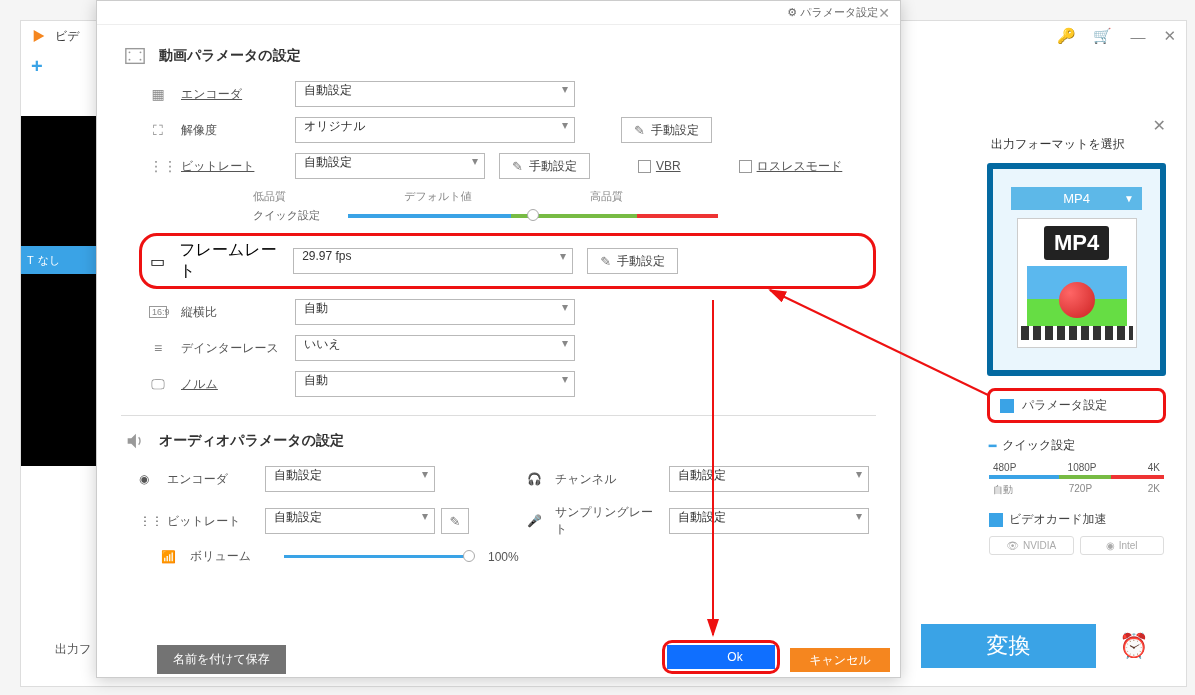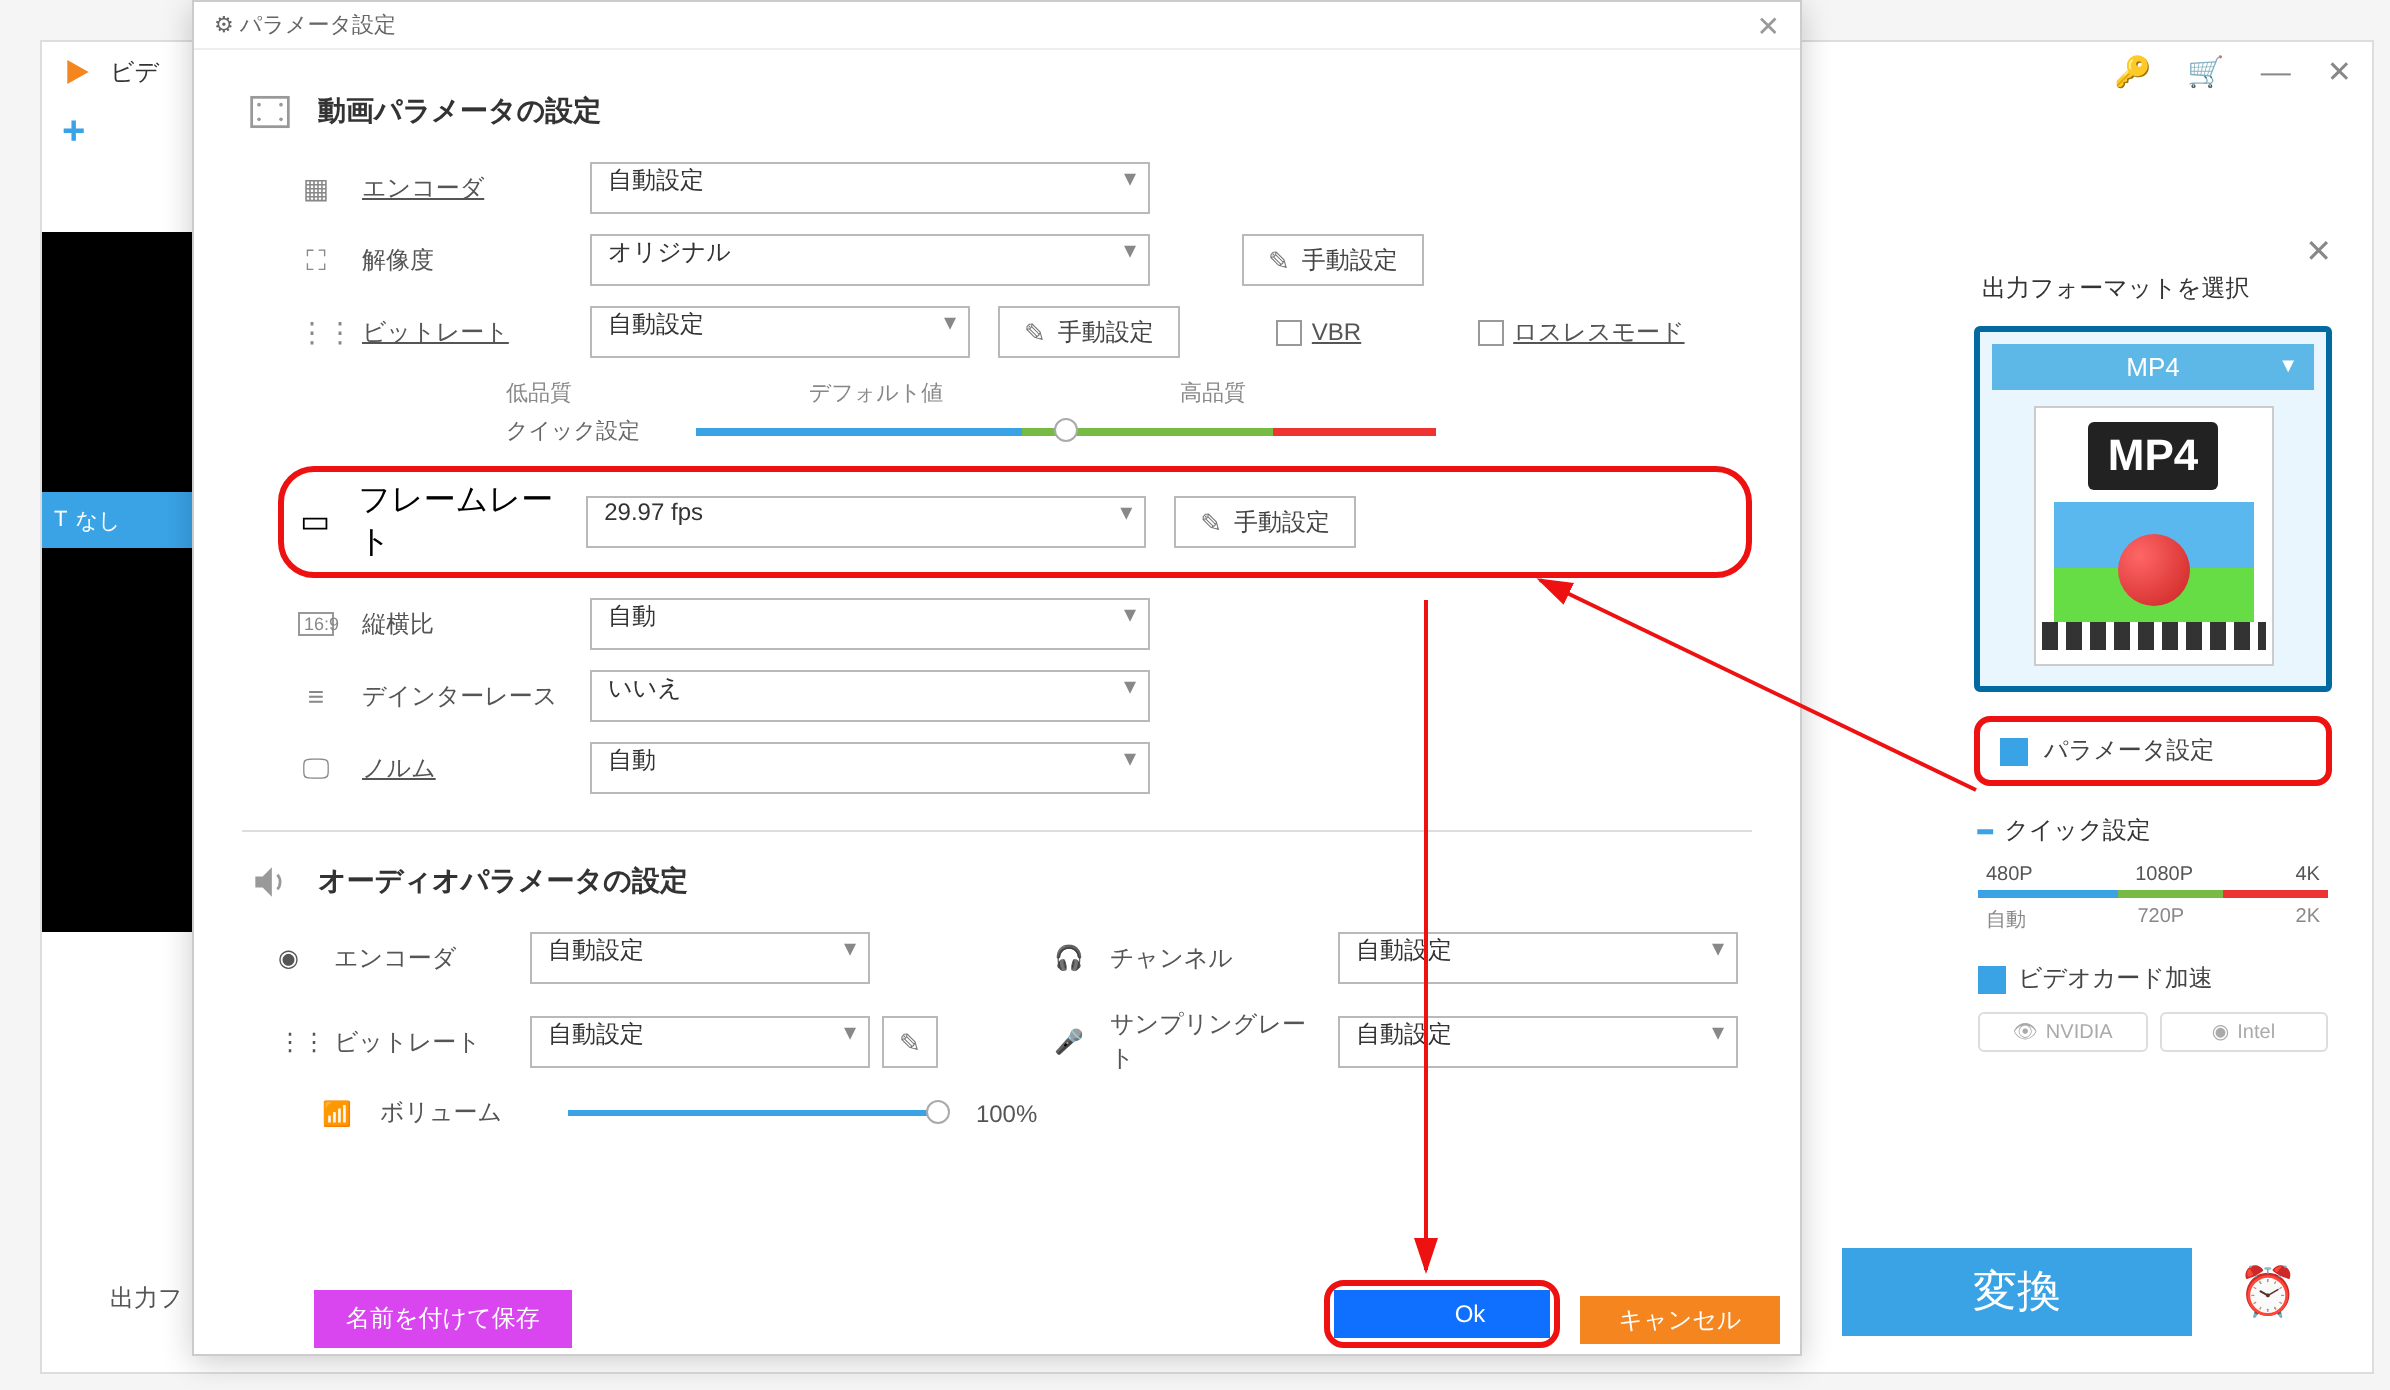--- a/index.html
+++ b/index.html
@@ -12,21 +12,21 @@
 .win-controls span{font-size:15px;color:#888;cursor:pointer;}
 .toolbar-row{height:30px;display:flex;align-items:center;padding:0 10px;}
 .plus-btn{color:#3aa3e6;font-size:20px;font-weight:bold;cursor:pointer;}
 .key-icon,.cart-icon{color:#e99;font-size:15px;}
 .video-area{position:absolute;left:0;top:95px;width:96px;height:350px;background:#000;}
 .item-row{position:absolute;left:0;top:225px;width:96px;height:28px;background:#3aa3e6;color:#fff;font-size:11px;display:flex;align-items:center;padding:0 6px;}
 .bottom-left{position:absolute;left:34px;bottom:28px;font-size:12px;color:#555;}
 .right-panel{position:absolute;right:12px;top:95px;width:195px;bottom:70px;background:#fff;}
 .rp-close{position:absolute;right:8px;top:0px;font-size:16px;color:#888;cursor:pointer;}
 .rp-title{font-size:12px;color:#333;margin:20px 0 10px 12px;}
-.format-card{margin:0 8px;border:3px solid #0369a1;background:#eaf6fd;border-radius:3px;padding:6px;}
+.format-card{margin:0 8px;border:6px solid #0369a1;background:#eaf6fd;border-radius:3px;padding:18px;}
 .format-header{background:#5db8e8;color:#fff;font-size:13px;padding:4px 8px;display:flex;justify-content:center;align-items:center;position:relative;}
 .format-header .chev{position:absolute;right:8px;font-size:10px;}
 .thumb{margin:8px auto 4px;width:120px;height:130px;background:#fff;border:1px solid #ccc;display:flex;flex-direction:column;align-items:center;justify-content:center;position:relative;}
 .mp4-badge{background:#222;color:#fff;font-weight:bold;font-size:22px;padding:4px 10px;border-radius:3px;margin-bottom:6px;}
 .thumb-pic{width:100px;height:60px;background:linear-gradient(180deg,#5bb8ee 0%,#5bb8ee 55%,#6d4 55%,#6d4 100%);position:relative;}
 .thumb-pic::after{content:"";position:absolute;bottom:8px;left:50%;width:36px;height:36px;border-radius:50%;background:radial-gradient(circle at 30% 30%,#f66,#c22);transform:translateX(-50%);}
 .film-strip{width:112px;height:14px;background:#333;background-image:repeating-linear-gradient(90deg,#333 0 8px,#fff 8px 12px);}
 .param-btn{display:flex;align-items:center;gap:8px;margin:12px 8px 0;padding:6px 10px;border:3px solid #e11;border-radius:8px;font-size:12px;color:#444;cursor:pointer;}
 .param-btn .ico{width:14px;height:14px;background:#3aa3e6;display:inline-block;}
 .quick-section{margin:14px 10px 0;}
@@ -37,21 +37,21 @@
 .quick-labels2{display:flex;justify-content:space-between;font-size:10px;color:#888;padding:0 4px;}
 .gpu-row{display:flex;align-items:center;gap:6px;margin:14px 10px 0;font-size:12px;color:#444;}
 .gpu-ico{width:14px;height:14px;background:#3aa3e6;}
 .vendor-row{display:flex;gap:6px;margin:8px 10px;}
 .vendor-tag{flex:1;border:1px solid #ddd;border-radius:3px;font-size:10px;color:#aaa;padding:3px 6px;display:flex;align-items:center;gap:4px;justify-content:center;}
 .convert-btn{position:absolute;right:90px;bottom:18px;width:175px;height:44px;background:#3aa3e6;color:#fff;font-size:22px;display:flex;align-items:center;justify-content:center;cursor:pointer;}
 .timer-btn{position:absolute;right:30px;bottom:18px;width:44px;height:44px;display:flex;align-items:center;justify-content:center;color:#3aa3e6;font-size:24px;cursor:pointer;}
 
 
 .dialog{position:absolute;left:96px;top:0;width:805px;height:678px;background:#fff;border:1px solid #ccc;box-shadow:0 3px 15px rgba(0,0,0,.2);}
-.dlg-title{height:24px;display:flex;align-items:center;justify-content:space-between;padding:0 10px;font-size:11px;color:#666;border-bottom:1px solid #eee;}
+.dlg-title{height:24px;display:flex;align-items:center;justify-content:flex-end;padding:0 10px;font-size:11px;color:#666;border-bottom:1px solid #eee;}
 .dlg-close{font-size:14px;color:#999;cursor:pointer;}
 .dlg-body{padding:12px 24px 0 24px;}
 .section-head{display:flex;align-items:center;gap:10px;margin:8px 0 14px;}
 .section-head .sicon{width:28px;height:22px;color:#888;}
 .section-head .stitle{font-size:14px;font-weight:bold;color:#333;}
 .row{display:flex;align-items:center;margin:6px 0 10px 28px;gap:14px;font-size:12px;color:#555;}
 .row .ricon{width:18px;text-align:center;color:#888;font-size:14px;}
 .row .rlabel{width:100px;}
 .row .rlabel.u{text-decoration:underline;color:#555;}
 .select{flex:0 0 auto;height:26px;border:1px solid #b9b9b9;background:#fff;display:flex;align-items:flex-start;padding:0 8px;position:relative;font-size:12px;color:#333;cursor:pointer;}
@@ -71,21 +71,21 @@
 .qslider .knob{position:absolute;left:50%;top:-5px;width:12px;height:12px;border-radius:50%;background:#fff;border:1px solid #aaa;transform:translateX(-50%);}
 .highlight-box{border:3px solid #e11;border-radius:18px;padding:4px 8px;margin:4px 0 10px 18px;display:flex;align-items:center;gap:14px;}
 .hr{border:none;border-top:1px solid #ddd;margin:18px 0 14px;}
 .audio-grid{display:grid;grid-template-columns:22px 92px 170px 34px 40px 22px 108px 200px;align-items:center;row-gap:12px;column-gap:6px;margin-left:18px;font-size:12px;color:#555;}
 .audio-grid .spacer{width:40px;}
 .vol-row{display:flex;align-items:center;gap:14px;margin:10px 0 0 40px;font-size:12px;color:#555;}
 .vol-slider{width:190px;height:3px;background:#ccc;position:relative;}
 .vol-slider .fill{position:absolute;left:0;top:0;height:3px;width:100%;background:#3aa3e6;}
 .vol-slider .knob{position:absolute;right:-1px;top:-5px;width:12px;height:12px;border-radius:50%;background:#fff;border:1px solid #aaa;}
 .dlg-footer{position:absolute;bottom:0;left:0;right:0;height:36px;display:flex;align-items:center;}
-.save-as{background:#d946ef;color:#fff;font-size:12px;padding:6px 16px;margin-left:60px;cursor:pointer;}
+.save-as{background:#737373;color:#fff;font-size:12px;padding:6px 16px;margin-left:60px;cursor:pointer;}
 .ok-wrap{position:absolute;right:120px;bottom:3px;border:3px solid #e11;border-radius:10px;padding:2px;}
 .ok-btn{width:108px;height:24px;background:#0f6fff;color:#fff;font-size:12px;display:flex;align-items:center;justify-content:center;cursor:pointer;padding-left:28px;}
 .cancel-btn{position:absolute;right:10px;bottom:5px;width:100px;height:24px;background:#f5861f;color:#fff;font-size:12px;display:flex;align-items:center;justify-content:center;cursor:pointer;}
 
 
 .arrow-svg{position:absolute;left:0;top:0;width:1195px;height:695px;pointer-events:none;}
 </style>
 </head>
 <body>
 

